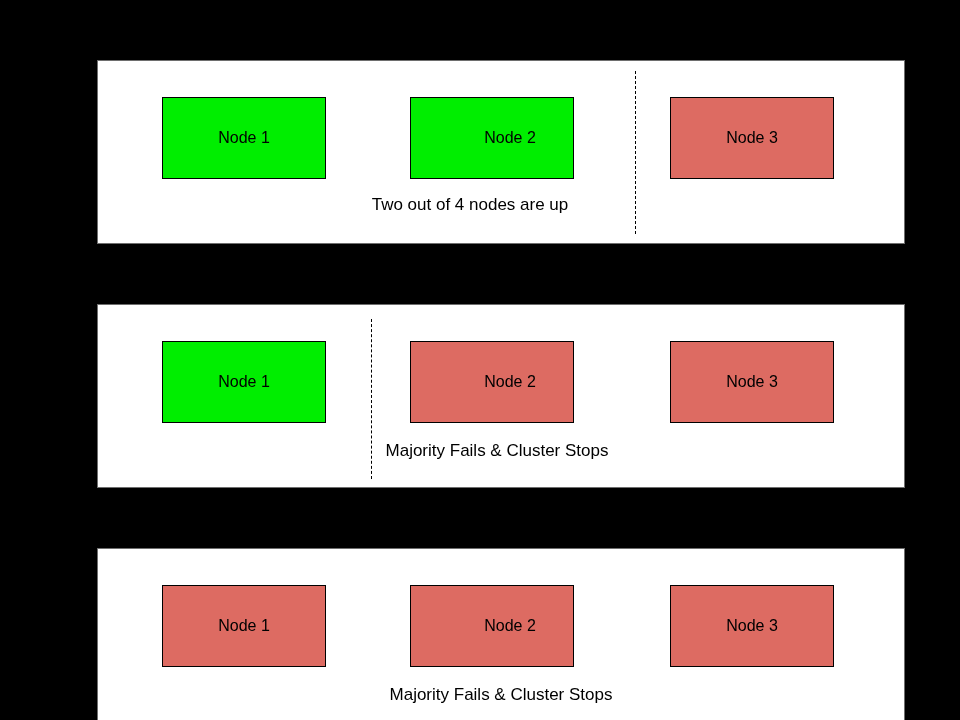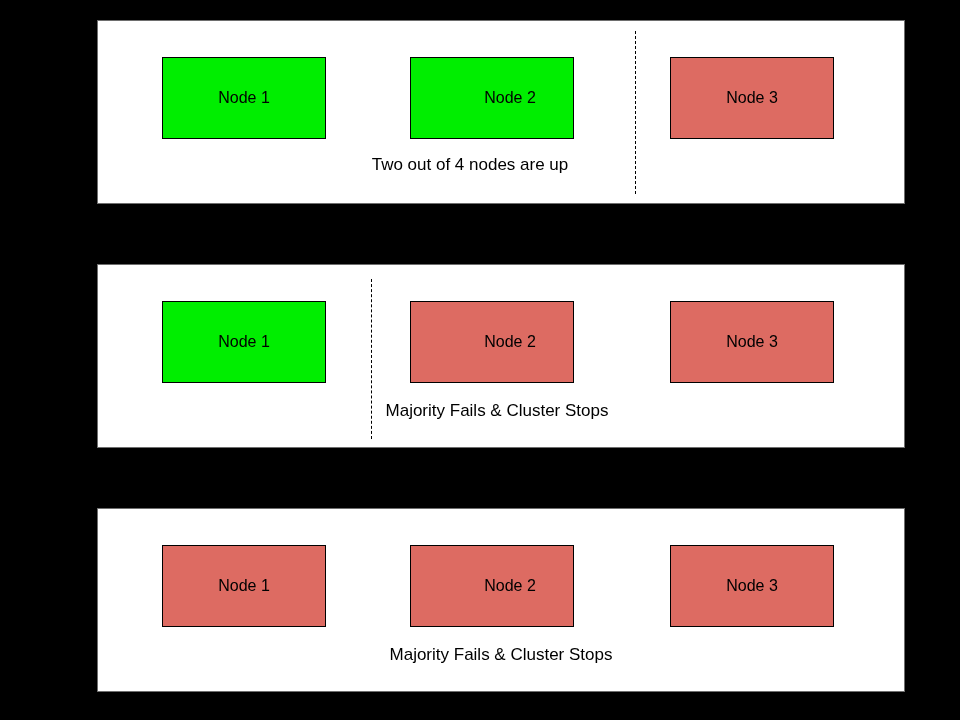--- a/index.html
+++ b/index.html
@@ -3,21 +3,21 @@
 <meta charset="utf-8">
 <style>
   * { margin: 0; padding: 0; box-sizing: border-box; }
   html, body {
     width: 960px; height: 720px;
     background: var(--background, #000);
     font-family: "Liberation Sans", sans-serif;
     position: relative;
     overflow: hidden;
   }
-  .stage { position: absolute; inset: 0; }
+  .stage { position: absolute; inset: 0; margin-top: 40px; }
 
   .panel {
     position: absolute;
     left: 97px;
     width: 808px;
     height: 184px;
     background: var(--panel-bg, #fff);
     border: 1px solid var(--panel-border, #6e6e6e);
   }
   .panel-1 { top: 20px; }

